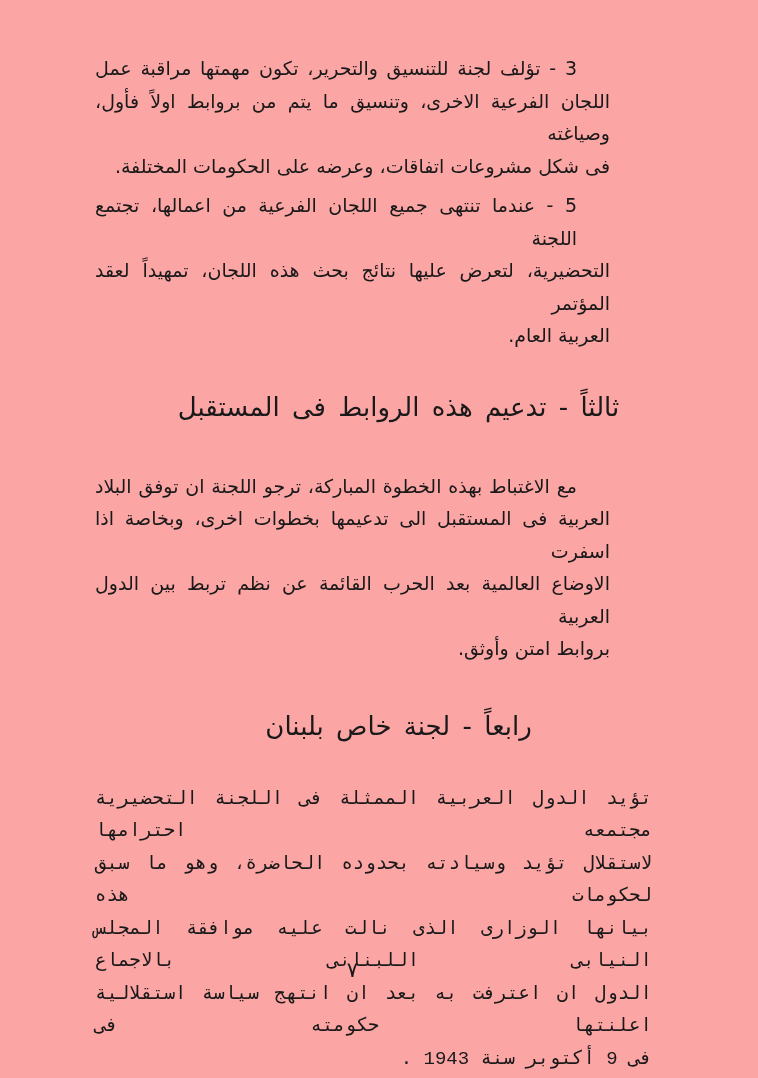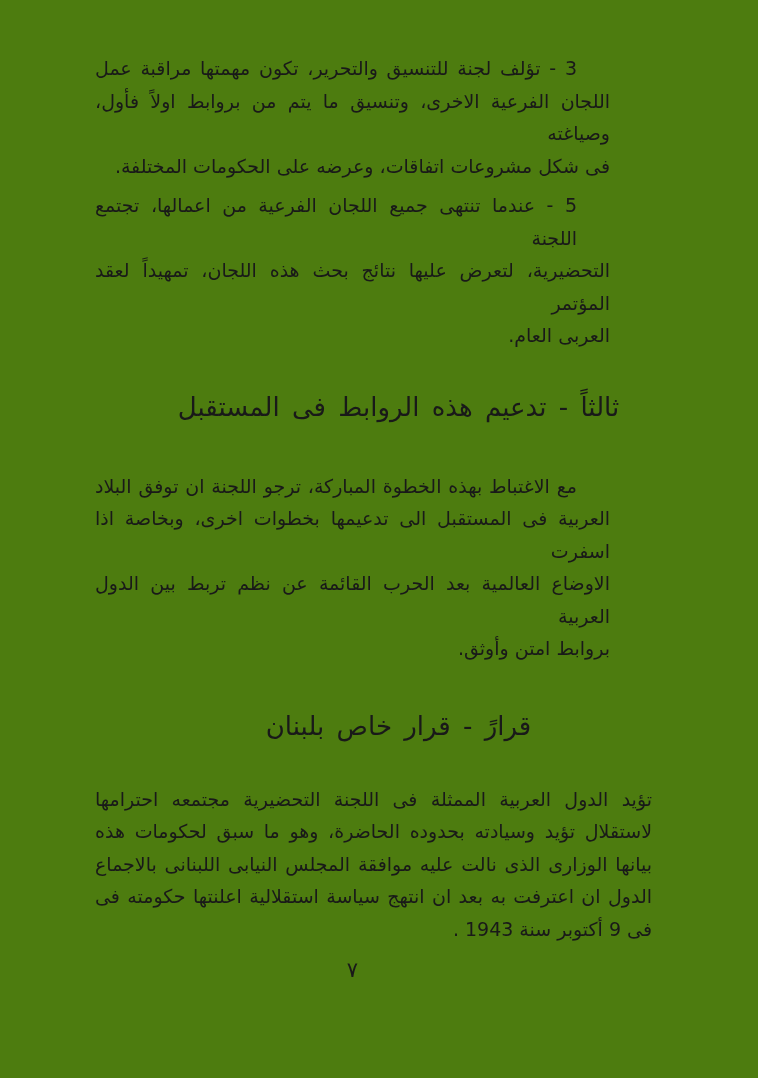--- a/index.html
+++ b/index.html
@@ -10,21 +10,21 @@
     width: 758px;
     height: 1078px;
     background: #ffffff;
     font-family: "DejaVu Sans", sans-serif;
     overflow: hidden;
   }
   .page {
     position: relative;
     width: 758px;
     height: 1078px;
-    background: #4d7c0f;
+    background: #fca5a5;
     color: #191919;
   }
   
   .content {
     position: absolute;
     top: 52px;
     right: 148px;
     width: 515px;
     direction: rtl;
   }
@@ -34,21 +34,21 @@
   }
   .para + .para { margin-top: 7px; }
   .line {
     line-height: 32.5px;
     text-align: justify;
     text-align-last: justify;
   }
   .line.last { text-align-last: auto; }           
   .para.indent .line:first-child { padding-right: 33px; }  
   
-  .para.offset { margin-right: -42px; }
+  .para.offset { margin-right: -42px; font-family: Liberation Mono, monospace; }
   .heading {
     font-size: 26px;
     font-weight: normal;
     line-height: 36px;
     text-align: center;
     letter-spacing: 1px;
     word-spacing: 4px;
     margin: 37px 0 0 0;
     transform: translateX(46px);   
     white-space: nowrap;
@@ -73,30 +73,30 @@
 <div class="page">
   <div class="content">
       <div class="para indent">
         <div class="line">3 - تؤلف لجنة للتنسيق والتحرير، تكون مهمتها مراقبة عمل</div>
         <div class="line">اللجان الفرعية الاخرى، وتنسيق ما يتم من بروابط اولاً فأول، وصياغته</div>
         <div class="line last">فى شكل مشروعات اتفاقات، وعرضه على الحكومات المختلفة.</div>
       </div>
       <div class="para indent">
         <div class="line">5 - عندما تنتهى جميع اللجان الفرعية من اعمالها، تجتمع اللجنة</div>
         <div class="line">التحضيرية، لتعرض عليها نتائج بحث هذه اللجان، تمهيداً لعقد المؤتمر</div>
-        <div class="line last">العربى العام.</div>
+        <div class="line last">العربية العام.</div>
       </div>
       <div class="heading">ثالثاً - تدعيم هذه الروابط فى المستقبل</div>
       <div class="para indent">
         <div class="line">مع الاغتباط بهذه الخطوة المباركة، ترجو اللجنة ان توفق البلاد</div>
         <div class="line">العربية فى المستقبل الى تدعيمها بخطوات اخرى، وبخاصة اذا اسفرت</div>
         <div class="line">الاوضاع العالمية بعد الحرب القائمة عن نظم تربط بين الدول العربية</div>
         <div class="line last">بروابط امتن وأوثق.</div>
       </div>
-      <div class="heading second">قرارً - قرار خاص بلبنان</div>
+      <div class="heading second">رابعاً - لجنة خاص بلبنان</div>
       <div class="para offset">
         <div class="line">تؤيد الدول العربية الممثلة فى اللجنة التحضيرية مجتمعه احترامها</div>
         <div class="line">لاستقلال تؤيد وسيادته بحدوده الحاضرة، وهو ما سبق لحكومات هذه</div>
         <div class="line">بيانها الوزارى الذى نالت عليه موافقة المجلس النيابى اللبنانى بالاجماع</div>
         <div class="line">الدول ان اعترفت به بعد ان انتهج سياسة استقلالية اعلنتها حكومته فى</div>
         <div class="line last">فى 9 أكتوبر سنة 1943 .</div>
       </div>
     </div>
   <div class="page-number">٧</div>
 </div>

